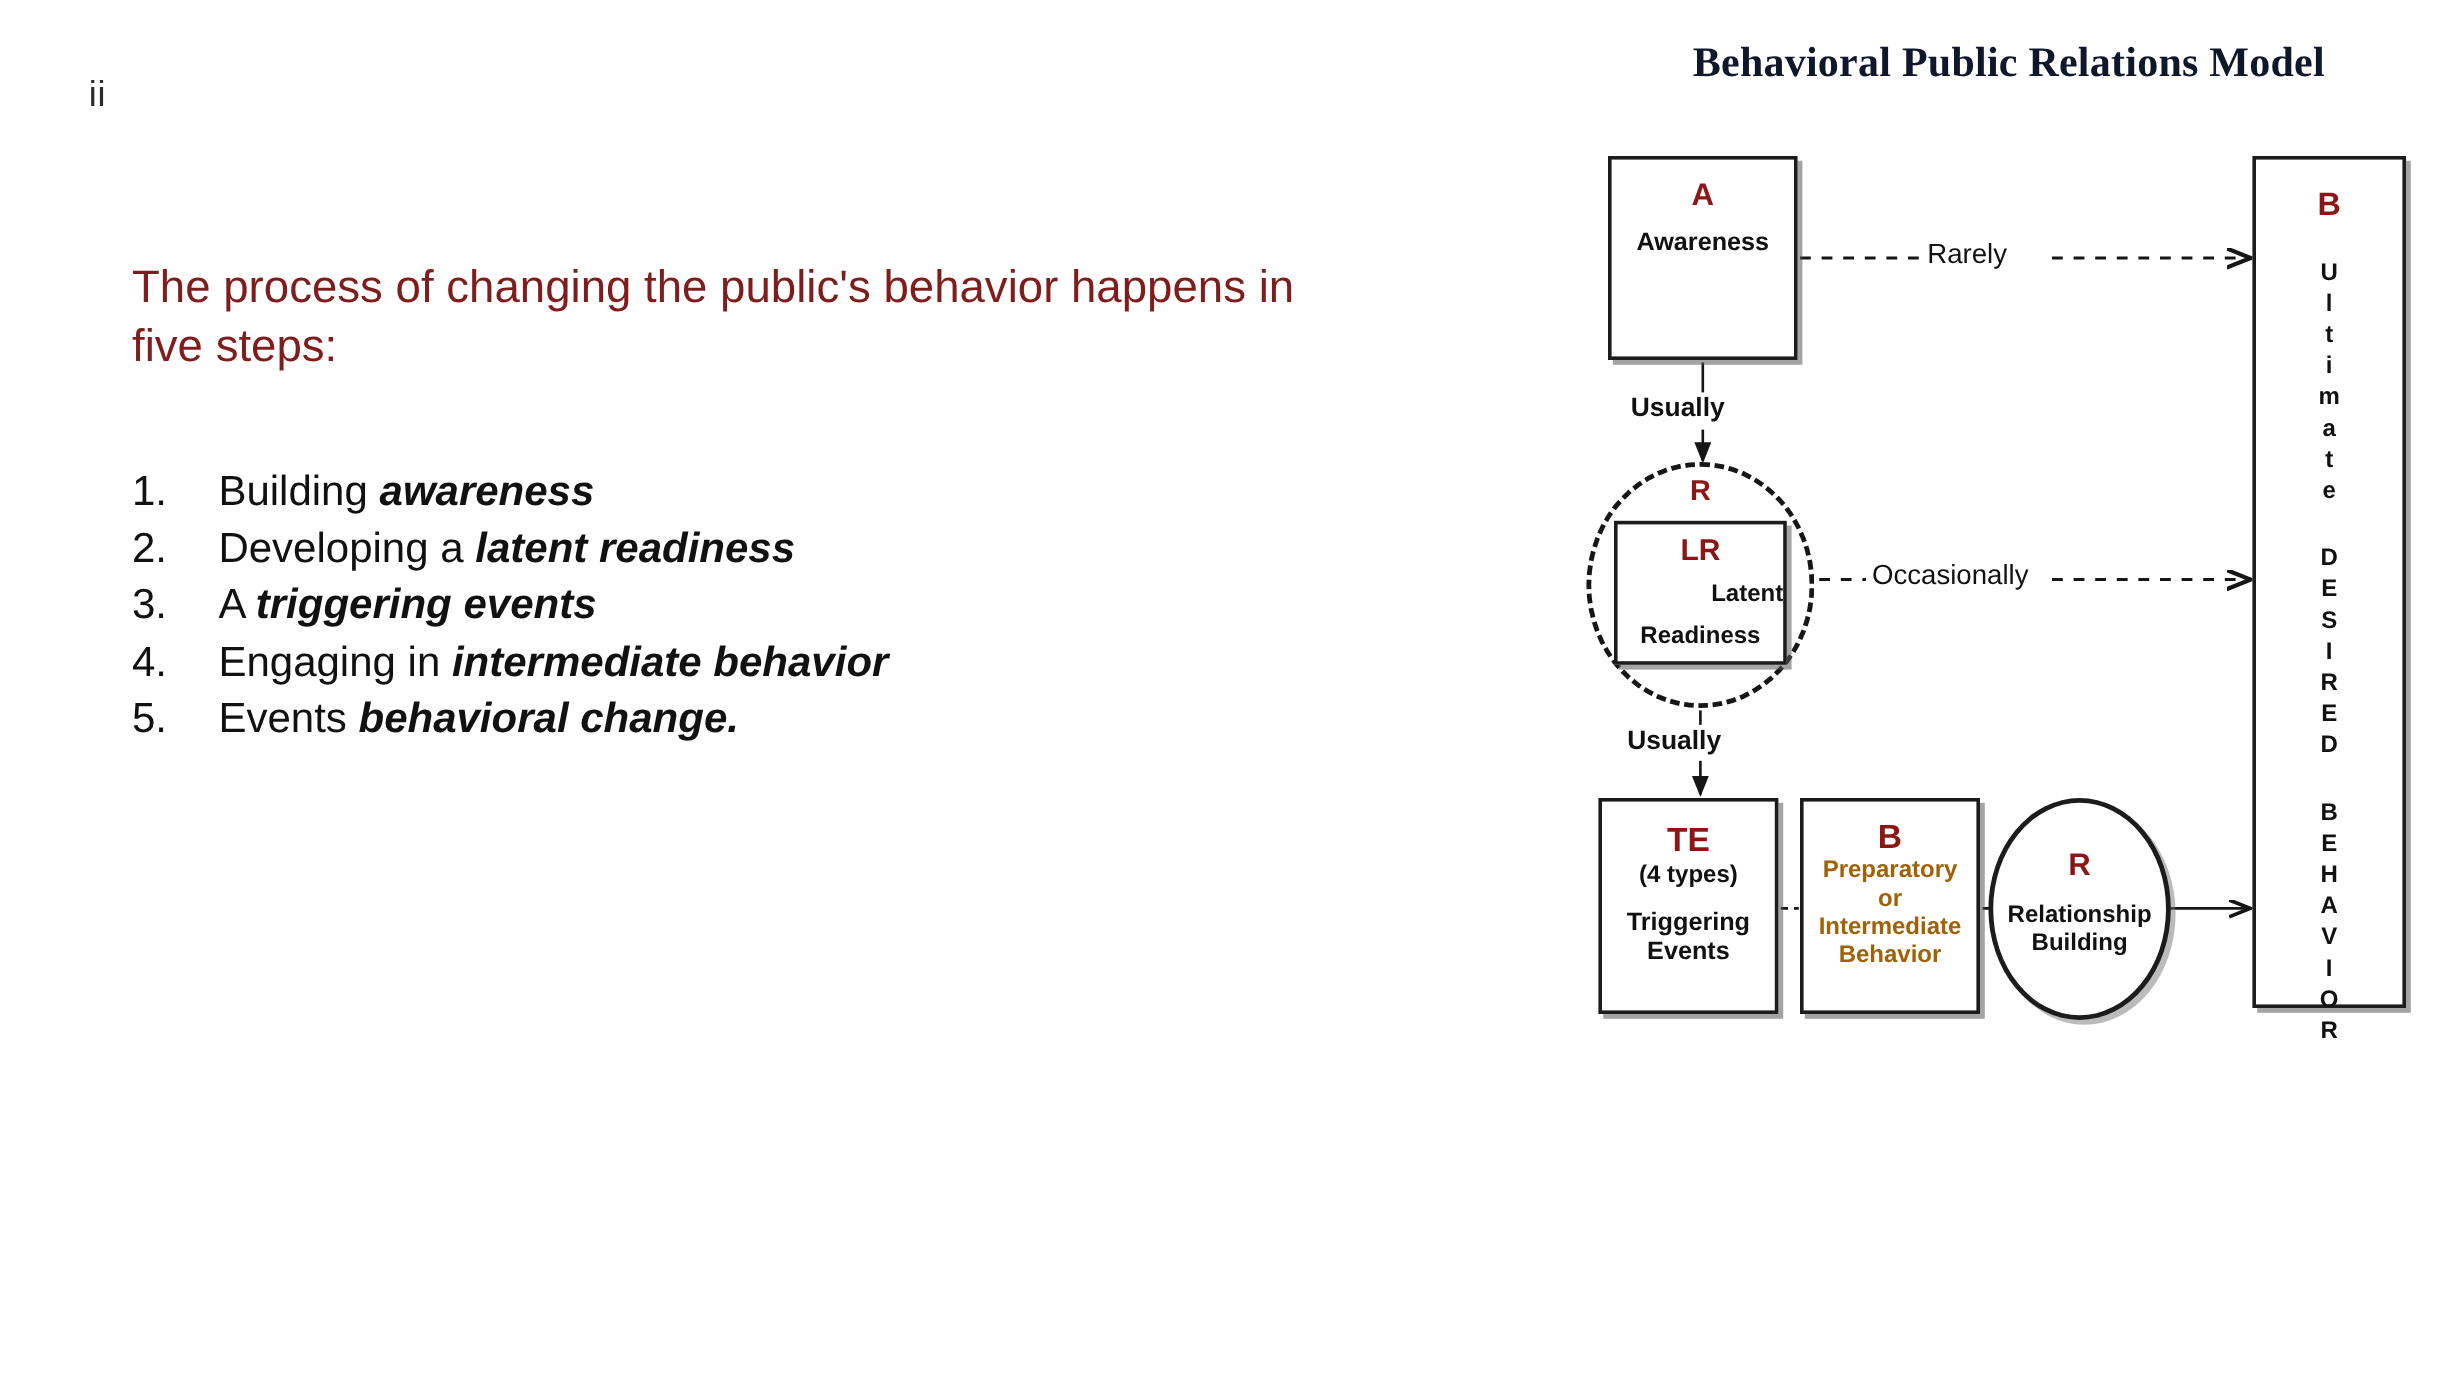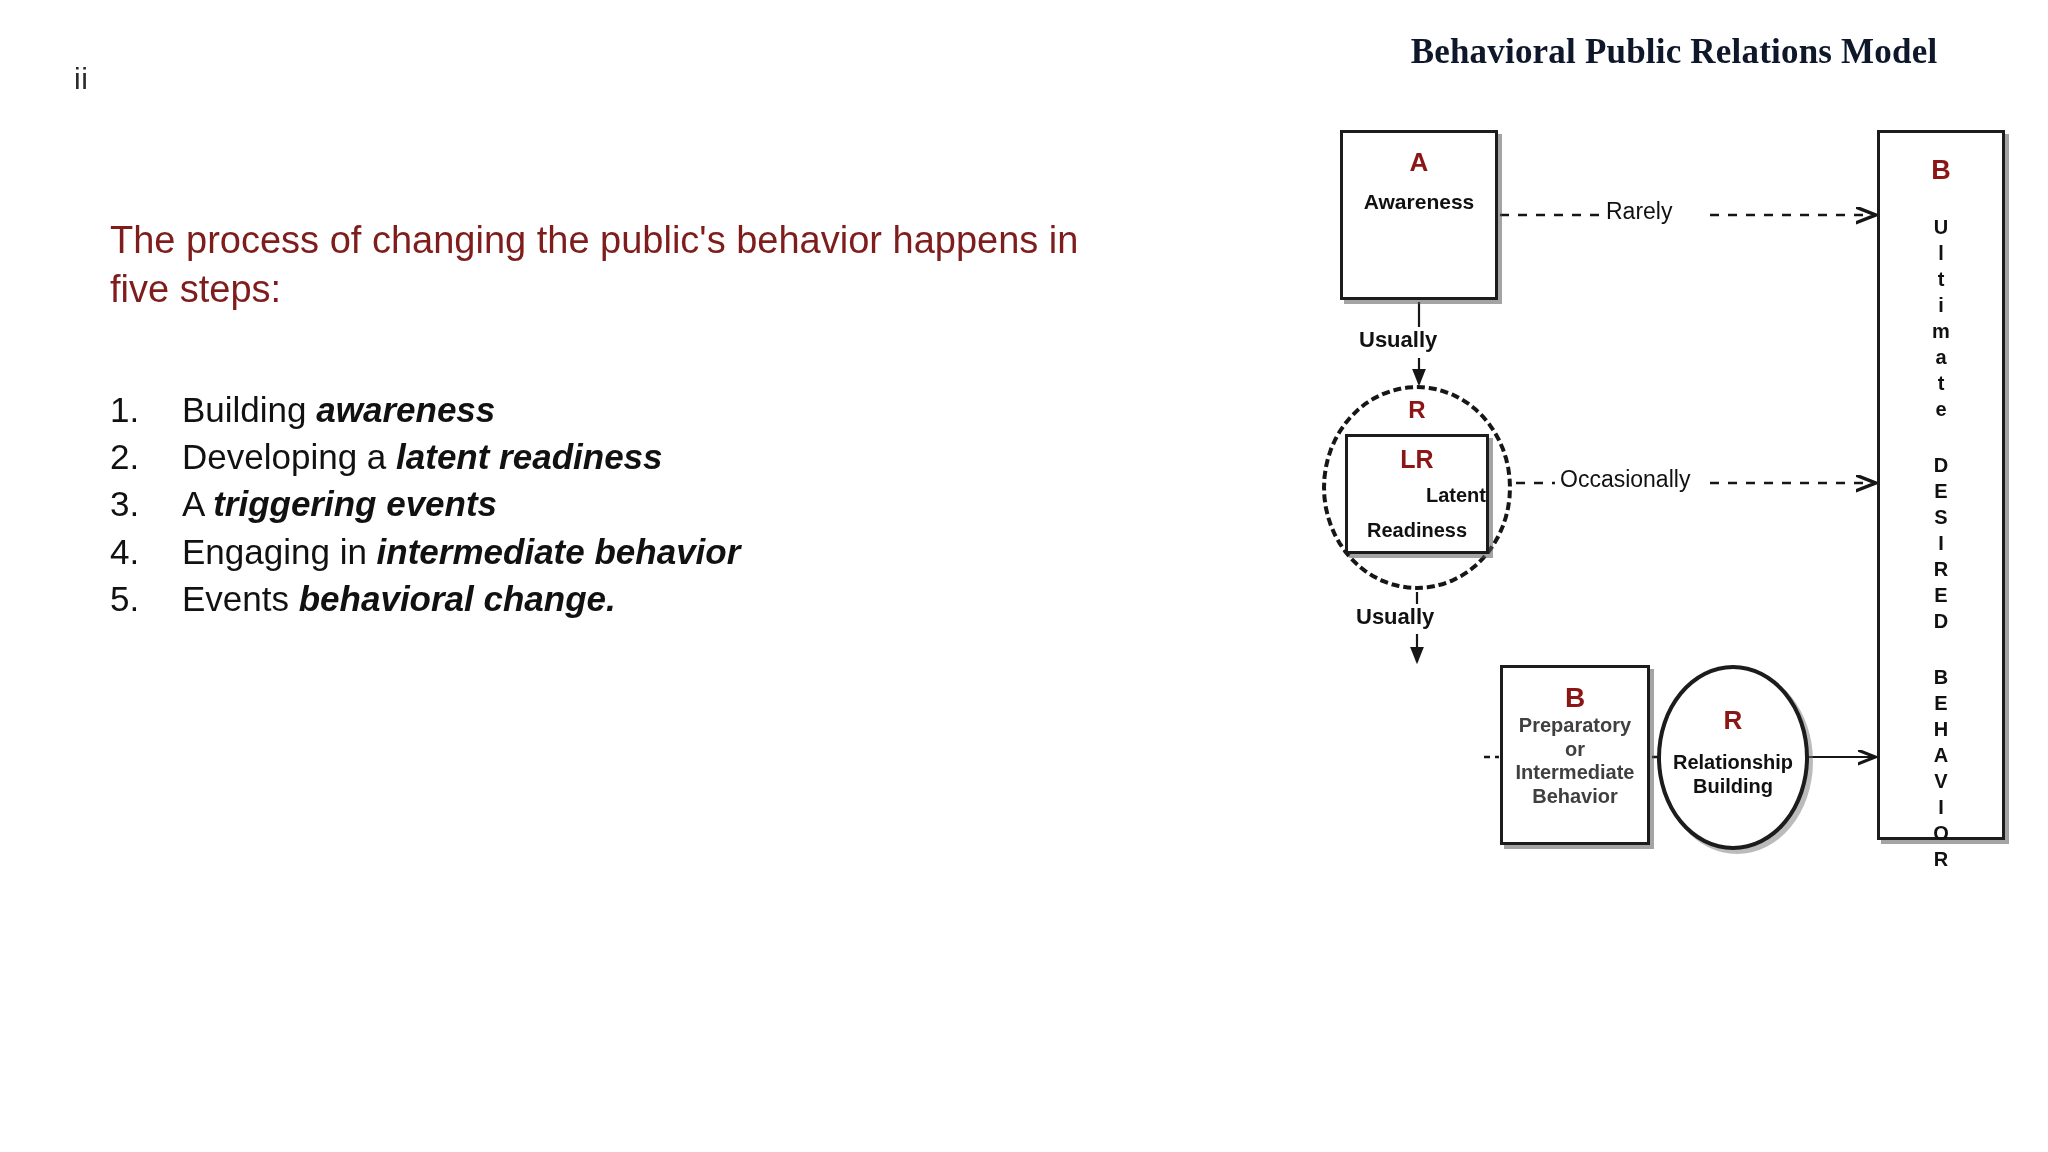--- a/index.html
+++ b/index.html
@@ -142,21 +142,21 @@
   #box-triggering .code { display:block; font-size: 28px; margin-top: 16px; }
   #box-triggering .sub  { display:block; font-size: 20px; font-weight:bold; color:#111; margin-top: 2px; }
   #box-triggering .lbl1 { display:block; font-size: 21px; font-weight:bold; color:#111; margin-top: 16px; }
   #box-triggering .lbl2 { display:block; font-size: 21px; font-weight:bold; color:#111; }
 
   
   #box-intermediate {
     left: 200px; top: 665px; width: 150px; height: 180px;
   }
   #box-intermediate .code { display:block; font-size: 28px; margin-top: 14px; }
-  #box-intermediate .ln   { display:block; font-size: 20px; font-weight:bold; color:#404040; line-height:1.18; }
+  #box-intermediate .ln   { display:block; font-size: 20px; font-weight:bold; color:#a16207; line-height:1.18; }
   #box-intermediate .lnwrap { margin-top: 10px; }
 
   
   #ellipse-relationship {
     position: absolute;
     left: 357px; top: 665px; width: 152px; height: 185px;
     border: 4px solid #1c1c1c;
     border-radius: 50%;
     box-sizing: border-box;
     background: #ffffff;
@@ -277,20 +277,26 @@
   <div class="dbox" id="box-latent-readiness">
     <span class="code">LR</span>
     <span class="lbl1">Latent</span>
     <span class="lbl2">Readiness</span>
   </div>
 
   <div class="conn-label thin" style="left:256px; top:466px;">Occasionally</div>
 
   <div class="conn-label" style="left:52px; top:604px;">Usually</div>
 
+  <div class="dbox" id="box-triggering">
+    <span class="code">TE</span>
+    <span class="sub">(4 types)</span>
+    <span class="lbl1">Triggering</span>
+    <span class="lbl2">Events</span>
+  </div>
 
   <div class="dbox" id="box-intermediate">
     <span class="code">B</span>
     <span class="lnwrap">
       <span class="ln">Preparatory</span>
       <span class="ln">or</span>
       <span class="ln">Intermediate</span>
       <span class="ln">Behavior</span>
     </span>
   </div>

